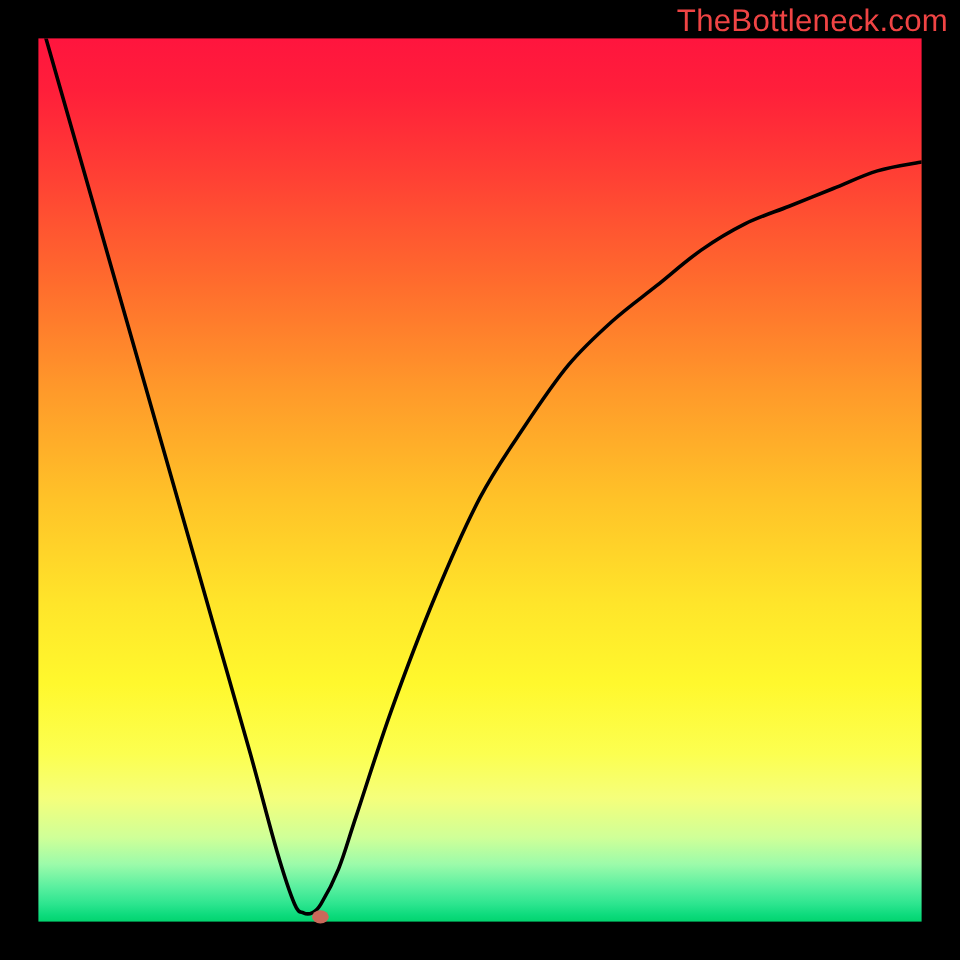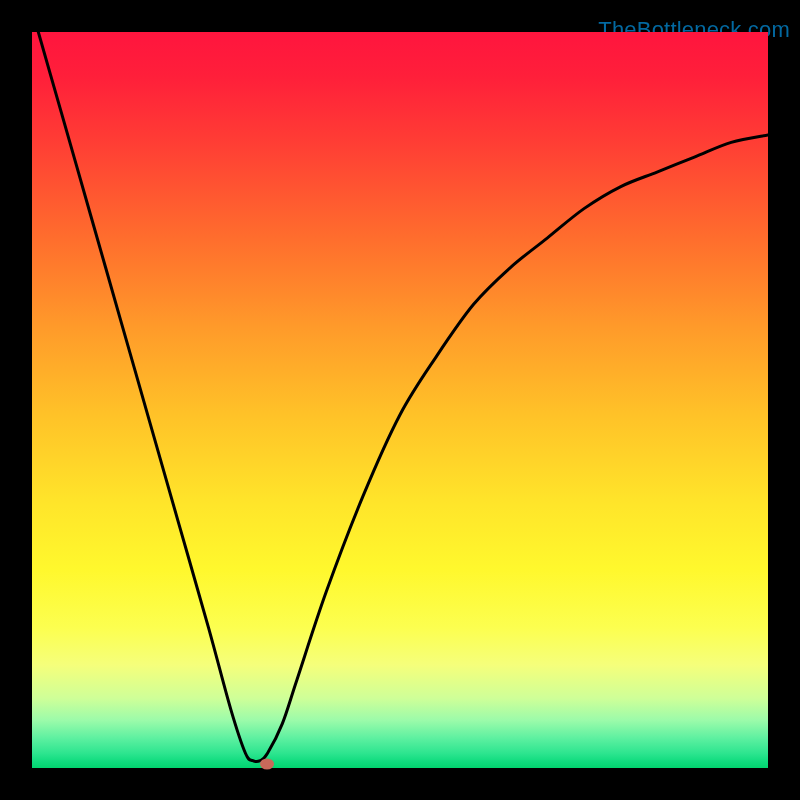--- a/index.html
+++ b/index.html
@@ -39,24 +39,24 @@
       #cfff98 90.5%,
       #9cfbaa 93.5%,
       #5cf0a0 96%,
       #2de58f 98%,
       #0edb7d 99.2%,
       #02d46f 100%
     );
   }
   .watermark {
     position: absolute;
-    top: 17px;
+    top: 2px;
     right: 10px;
-    color: #0369a1;
-    font-size: 22px;
+    color: #ef4444;
+    font-size: 26px;
     font-weight: 400;
     letter-spacing: 0.2px;
     user-select: none;
   }
   svg.curve {
     position: absolute;
     left: 0;
     top: 0;
     width: 736px;
     height: 736px;

